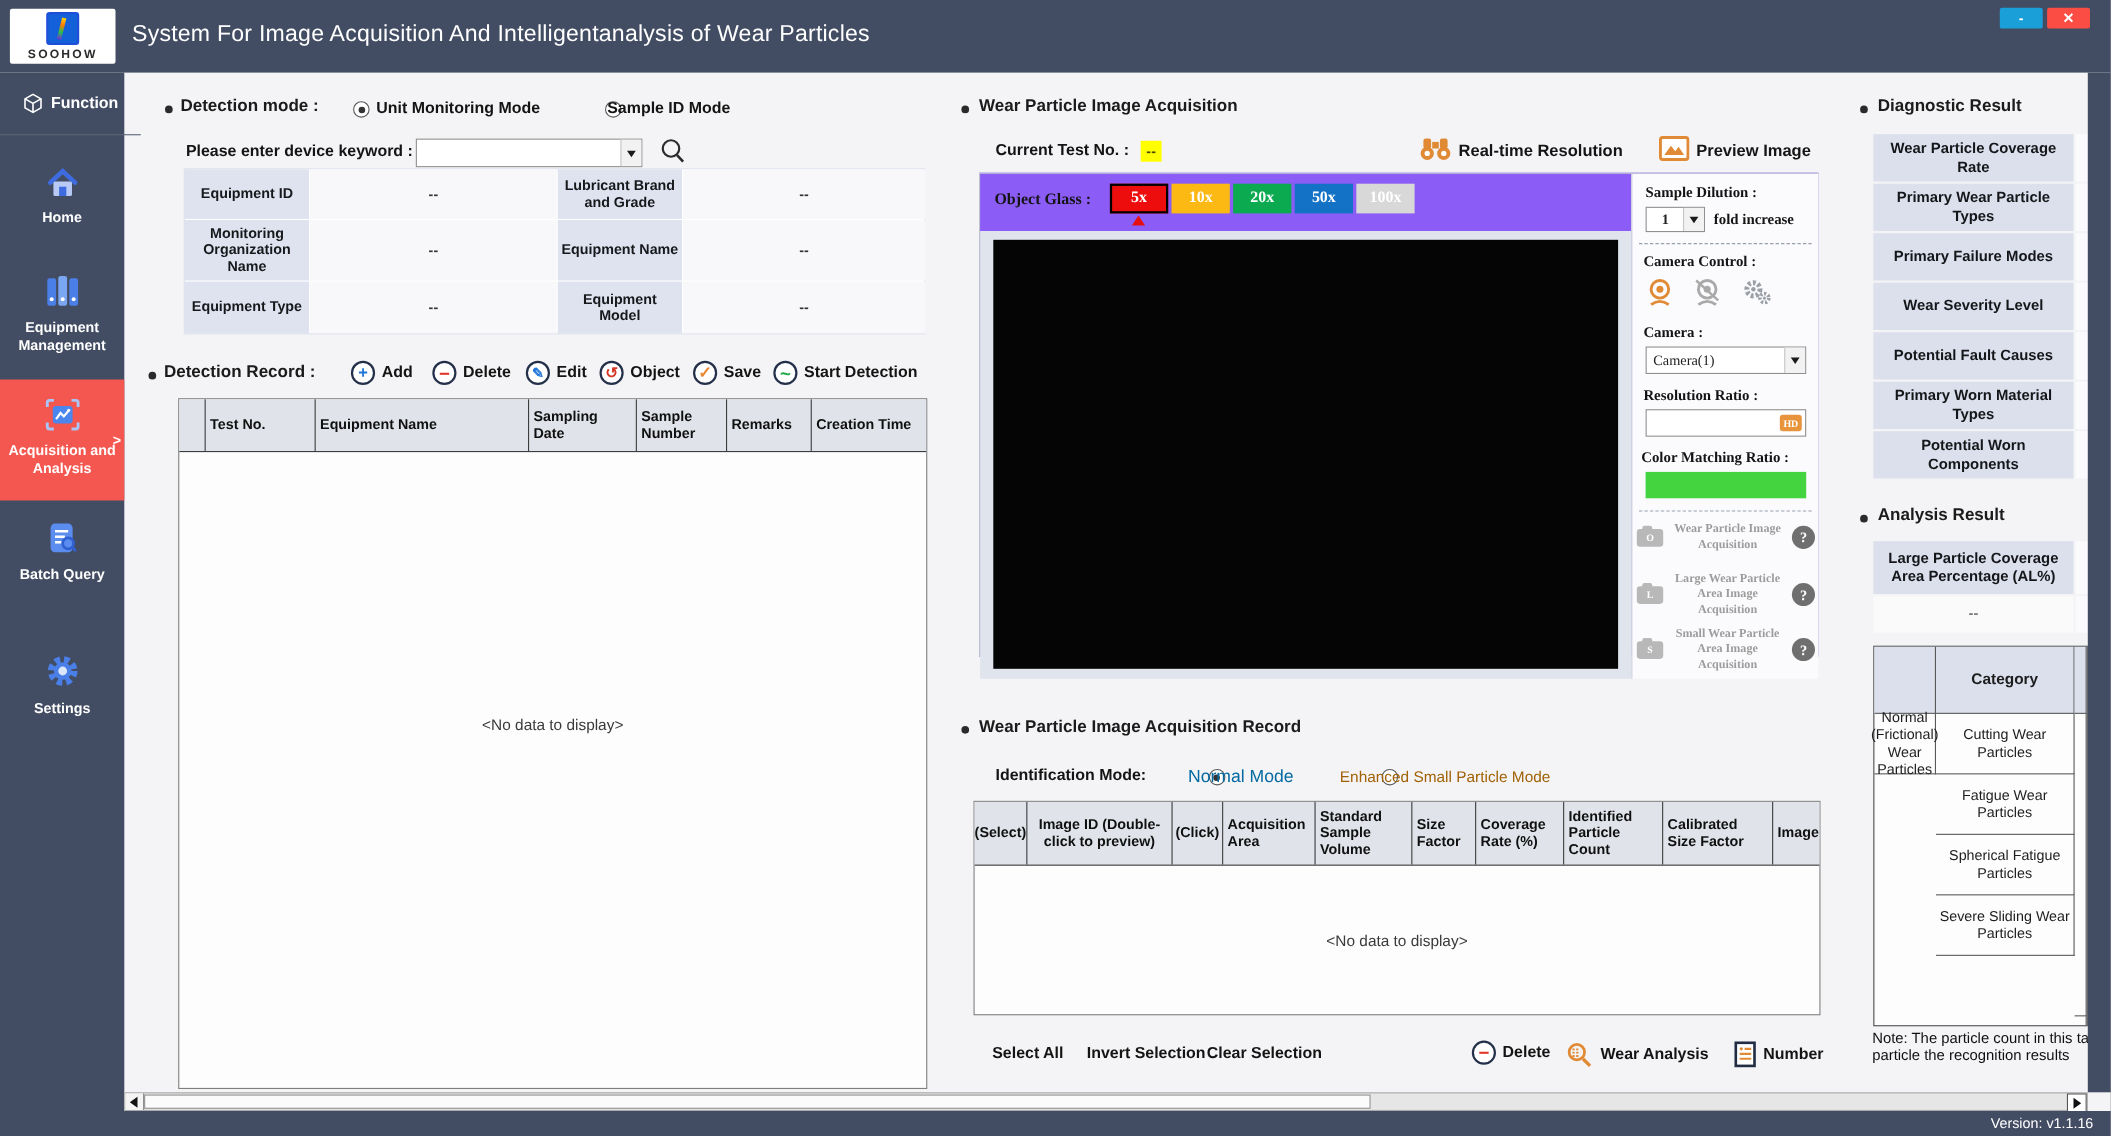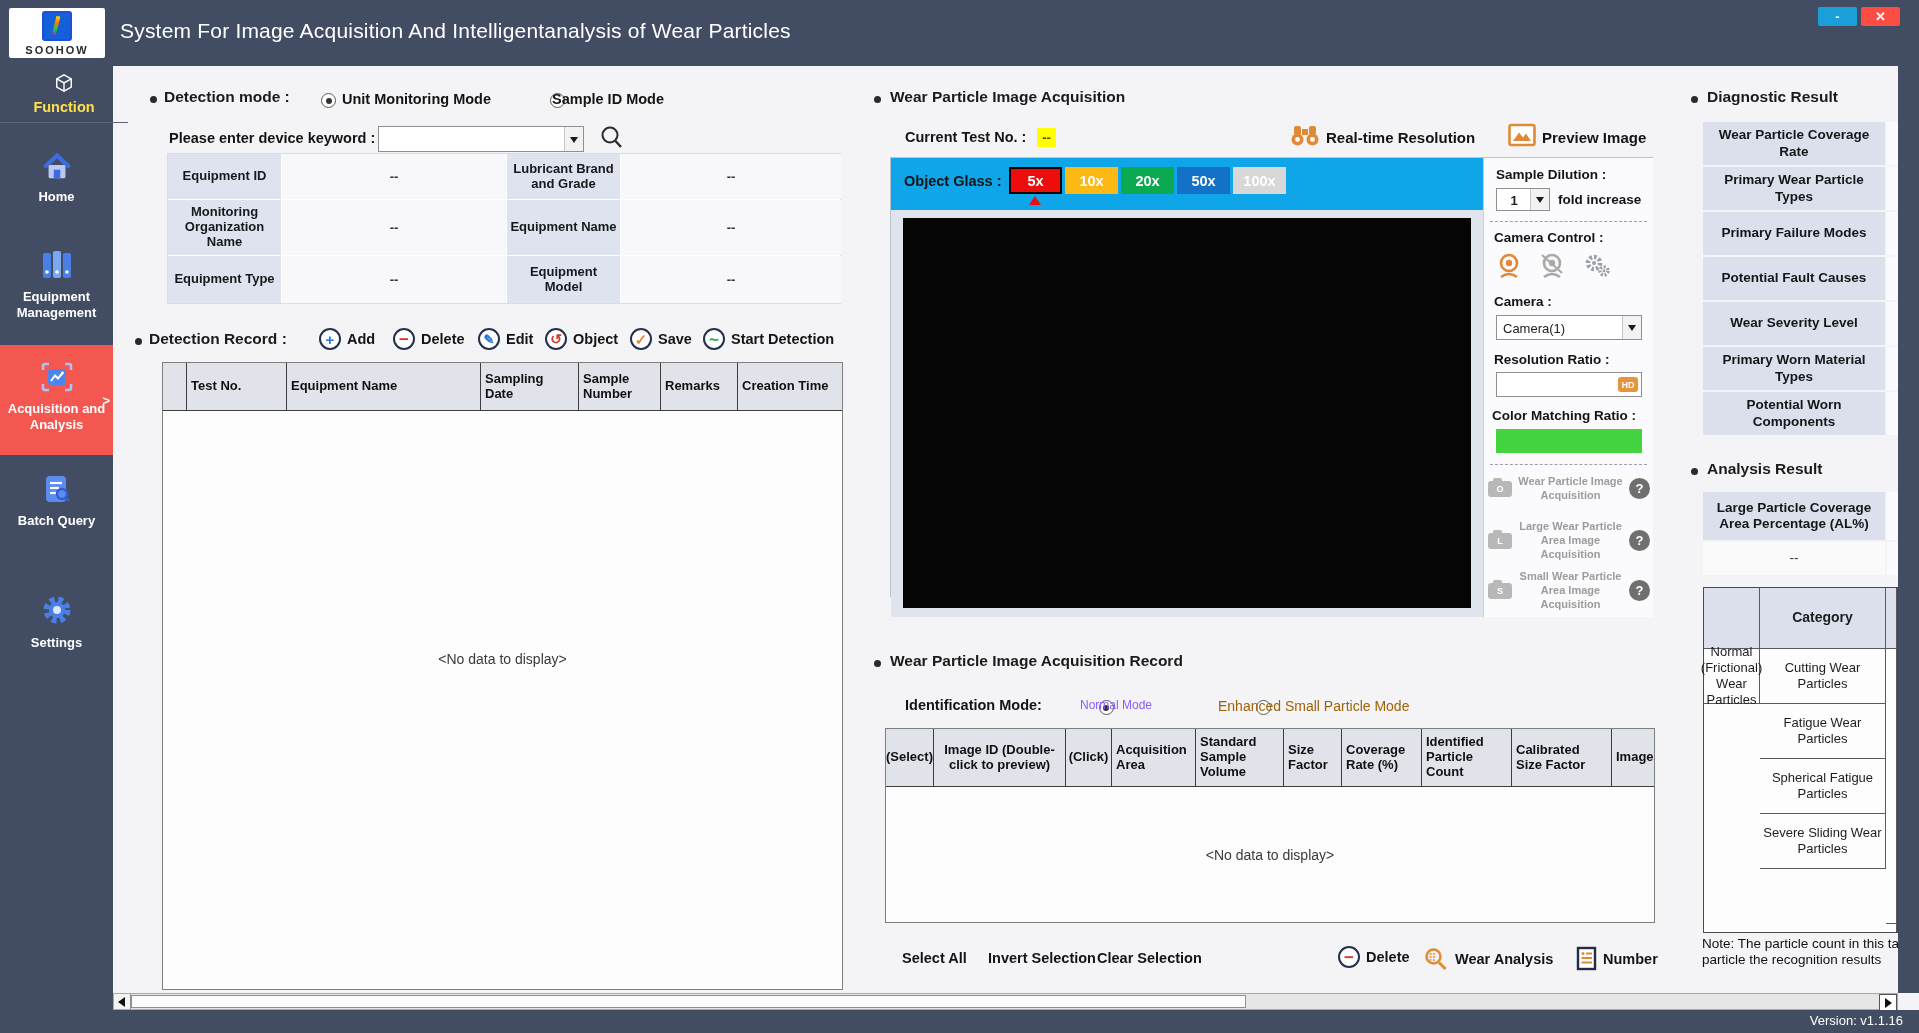--- a/index.html
+++ b/index.html
@@ -13,21 +13,21 @@
   .logo{position:absolute;left:9px;top:8px;width:96px;height:50px;background:#fff;border-radius:2px;display:flex;flex-direction:column;align-items:center;justify-content:center;}
   .logo-ic{width:26px;height:26px;border:2px solid #1e4fd8;background:#1460d8;border-radius:3px;position:relative;overflow:hidden;}
   .logo-ic i{position:absolute;left:10px;top:3px;width:4px;height:20px;background:linear-gradient(#ffd400,#ff7a00,#27c24c,#7a2bd6);transform:rotate(14deg);}
   .logo-tx{font-size:11px;font-weight:700;letter-spacing:2px;color:#2b2b2b;margin-top:3px;}
   .apptitle{position:absolute;left:120px;top:19px;font-size:21px;color:#fff;letter-spacing:.2px;white-space:nowrap;}
   .winbtn{position:absolute;top:7px;width:39px;height:19px;border-radius:2px;color:#fff;font-weight:700;display:flex;align-items:center;justify-content:center;font-size:13px;cursor:default;}
   .winbtn.min{left:1818px;background:#1b9fd8;}
   .winbtn.close{left:1861px;background:#fb4d44;}
   
   .sidebar{position:absolute;left:0;top:66px;width:113px;height:944px;background:#424d63;}
-  .fn-row{position:absolute;left:0;top:0;width:128px;height:56px;display:flex;align-items:center;justify-content:center;gap:6px;border-bottom:1px solid #5c6678;color:#fde047;font-weight:700;font-size:14.5px;flex-direction:column;}
+  .fn-row{position:absolute;left:0;top:0;width:128px;height:56px;display:flex;align-items:center;justify-content:center;gap:6px;border-bottom:1px solid #5c6678;color:#ffffff;font-weight:700;font-size:14.5px;}
   .snav{position:absolute;left:0;width:113px;text-align:center;color:#fff;}
   .snav .slbl{font-size:13px;font-weight:700;line-height:1.25;margin-top:4px;padding:0 4px;}
   .snav.active{background:#f45750;padding-top:16px;}
   .chev{position:absolute;right:3px;top:50%;transform:translateY(-50%);font-size:13px;font-weight:700;color:#fff;}
   
   .radio{width:15px;height:15px;border:1px solid #5a5a5a;border-radius:50%;background:#fff;display:inline-block;position:relative;vertical-align:middle;box-sizing:border-box;}
   .radio.sel::after{content:"";position:absolute;left:3.5px;top:3.5px;width:6px;height:6px;border-radius:50%;background:#333;}
   .combo{position:absolute;background:#fff;border:1px solid #8f8f8f;box-sizing:border-box;font-size:13px;color:#222;}
   .combo .cval{position:absolute;left:6px;top:50%;transform:translateY(-50%);white-space:nowrap;}
   .combo .arr{position:absolute;right:0;top:0;bottom:0;width:18px;display:flex;align-items:center;justify-content:center;border-left:1px solid #c6c6c6;background:#f2f2f2;}
@@ -42,21 +42,21 @@
   .ring.add{color:#2277d8;} .ring.del{color:#e03527;font-size:17px;} .ring.edit{color:#2277d8;font-size:13px;}
   .ring.cancel{color:#d33a2a;font-size:14px;} .ring.save{color:#e8872f;} .ring.start{color:#27a84b;font-size:17px;}
   .ringbtn .rl{font-size:14.5px;font-weight:700;color:#141414;}
   
   .dtable{position:absolute;background:#fdfdfe;border:1px solid #7e7e7e;box-sizing:border-box;}
   .dtable .hd{display:flex;background:#e0e3ea;border-bottom:1px solid #3c3c3c;box-sizing:border-box;}
   .dtable .hd>div{border-right:1px solid #3c3c3c;display:flex;align-items:center;padding:2px 4px;font-weight:700;font-size:13px;color:#101010;box-sizing:border-box;line-height:1.15;overflow:hidden;}
   .dtable .hd>div.ctr{justify-content:center;text-align:center;padding:2px 2px;}
   .dtable .bd{display:flex;justify-content:center;font-size:14px;color:#3a3a3a;}
   
-  .acq-panel{position:absolute;left:890px;top:157px;width:763px;height:440px;background:#0ea5e9;border:1px solid #bcc3cf;box-sizing:border-box;}
+  .acq-panel{position:absolute;left:890px;top:157px;width:763px;height:440px;background:#8b5cf6;border:1px solid #bcc3cf;box-sizing:border-box;font-family:Liberation Serif, serif;}
   .og-btn{position:absolute;top:9px;height:27px;width:53px;display:flex;align-items:center;justify-content:center;color:#fff;font-weight:700;font-size:14.5px;box-sizing:border-box;}
   .imgzone{position:absolute;left:0;top:52px;width:592px;height:407px;background:#dfe4ed;}
   .blackframe{position:absolute;left:12px;top:8px;width:568px;height:390px;background:#050505;}
   .sidectl{position:absolute;left:592px;top:0;width:170px;height:459px;background:#fbfbfd;border-left:1px solid #c9cfda;box-sizing:border-box;}
   .sidectl .lab{position:absolute;font-size:13.5px;font-weight:700;color:#141414;white-space:nowrap;}
   .dash{position:absolute;left:6px;right:6px;border-top:1px dashed #97a0ad;}
   .hdbadge{position:absolute;background:#e8943c;color:#fff;font-size:9px;font-weight:700;border-radius:3px;width:20px;height:15px;display:flex;align-items:center;justify-content:center;}
   .greenbar{position:absolute;background:#44d43f;}
   .capbtn{position:absolute;left:4px;width:162px;display:flex;align-items:center;gap:4px;}
   .capbtn .cl{flex:1;text-align:center;font-size:11px;font-weight:700;color:#9c9c9c;line-height:1.25;}
@@ -338,21 +338,21 @@
       </div>
     </div>
   </div>
 
   
   <span class="bullet abs" style="left:874px;top:660px"></span>
   <div class="sec abs" style="left:890px;top:652px">Wear Particle Image Acquisition Record</div>
 
   <div class="bl abs" style="left:905px;top:697px;font-size:14.5px">Identification Mode:</div>
   <span class="radio sel abs" style="left:1060px;top:698px"></span>
-  <div class="abs" style="left:1080px;top:698px;font-size:12px;color:#8b5cf6">Normal Mode</div>
+  <div class="abs" style="left:1080px;top:698px;font-size:16px;color:#0369a1">Normal Mode</div>
   <span class="radio abs" style="left:1198px;top:698px"></span>
   <div class="abs" style="left:1218px;top:698px;font-size:14px;color:#a16207">Enhanced Small Particle Mode</div>
 
   <div class="dtable" style="left:885px;top:728px;width:770px;height:195px">
     <div class="hd" style="height:58px">
       <div class="ctr" style="width:48px">(Select)</div>
       <div class="ctr" style="width:132px">Image ID (Double-click to preview)</div>
       <div class="ctr" style="width:46px">(Click)</div>
       <div style="width:84px">Acquisition Area</div>
       <div style="width:88px">Standard Sample Volume</div>
@@ -406,25 +406,25 @@
       </div>
     <div class="drow">
         <div class="dl">Primary Wear Particle Types</div>
         <div class="dv"></div>
       </div>
     <div class="drow">
         <div class="dl">Primary Failure Modes</div>
         <div class="dv"></div>
       </div>
     <div class="drow">
+        <div class="dl">Wear Severity Level</div>
+        <div class="dv"></div>
+      </div>
+    <div class="drow">
         <div class="dl">Potential Fault Causes</div>
-        <div class="dv"></div>
-      </div>
-    <div class="drow">
-        <div class="dl">Wear Severity Level</div>
         <div class="dv"></div>
       </div>
     <div class="drow">
         <div class="dl">Primary Worn Material Types</div>
         <div class="dv"></div>
       </div>
     <div class="drow">
         <div class="dl">Potential Worn Components</div>
         <div class="dv"></div>
       </div>

